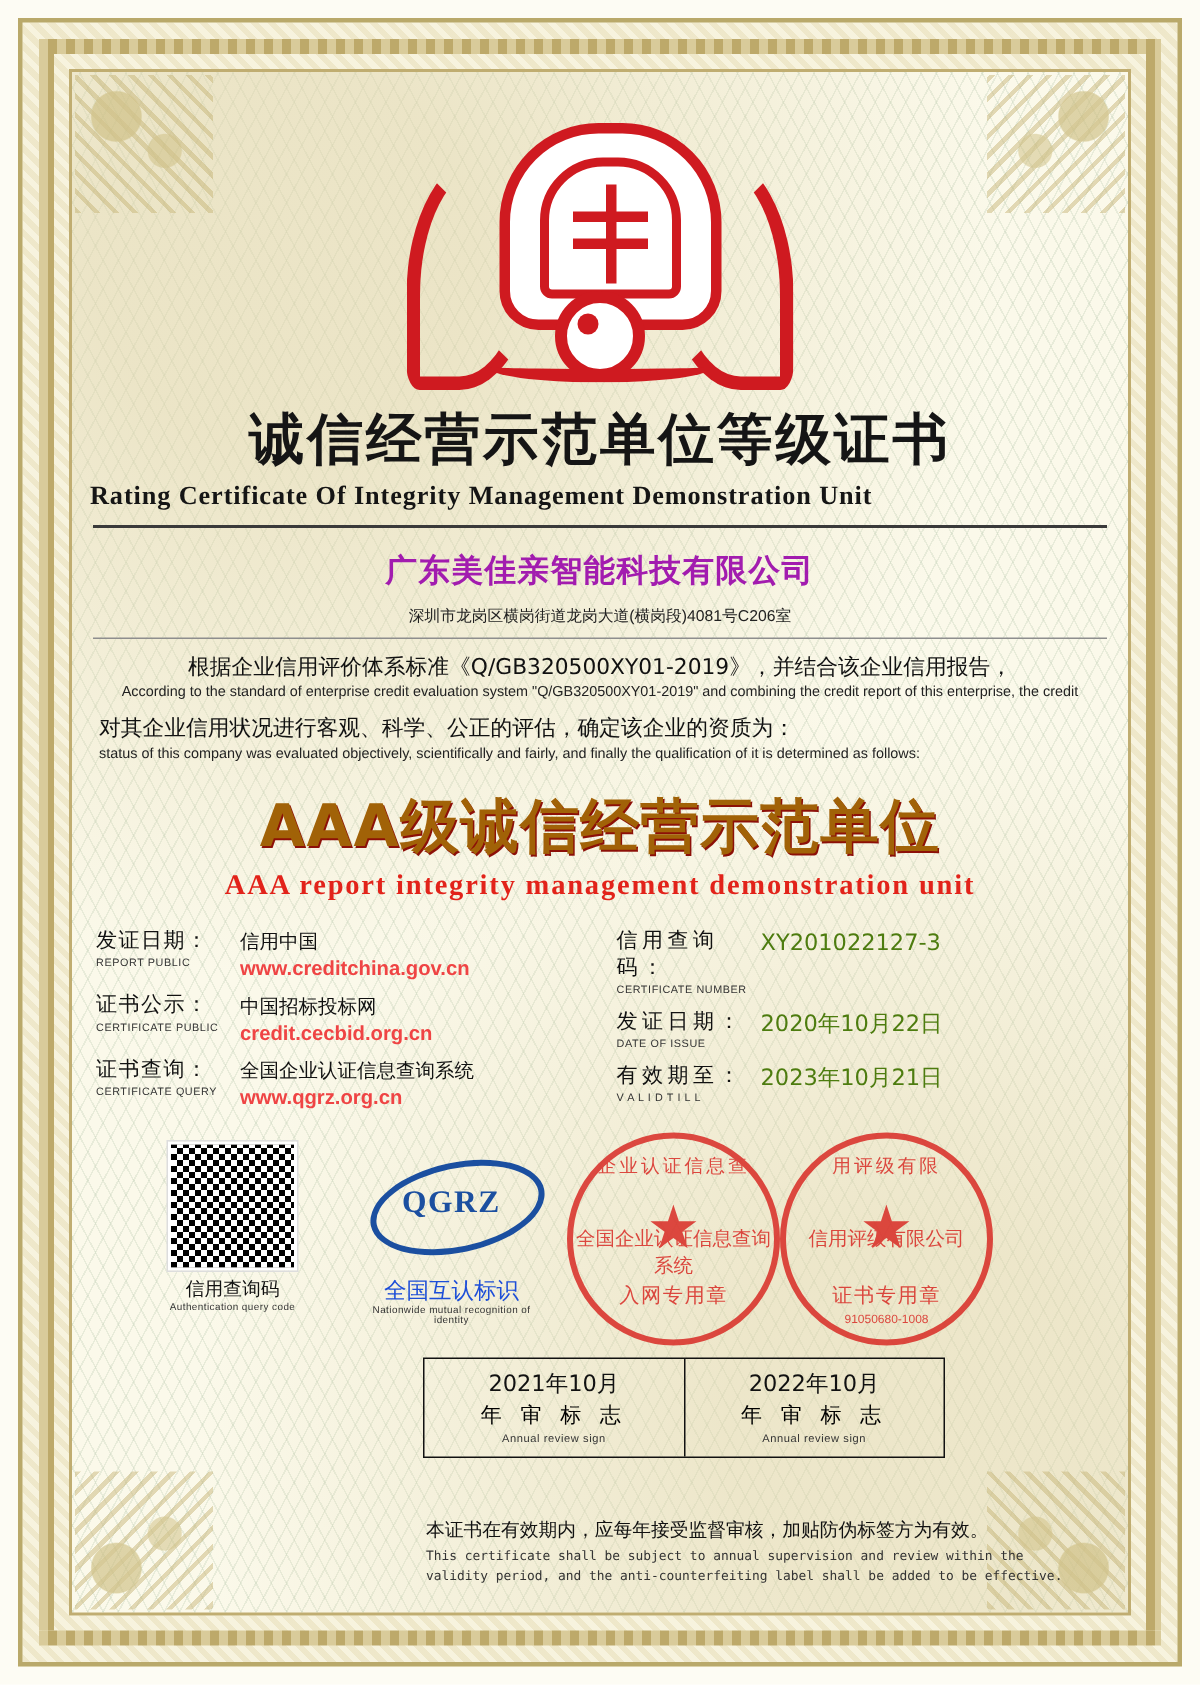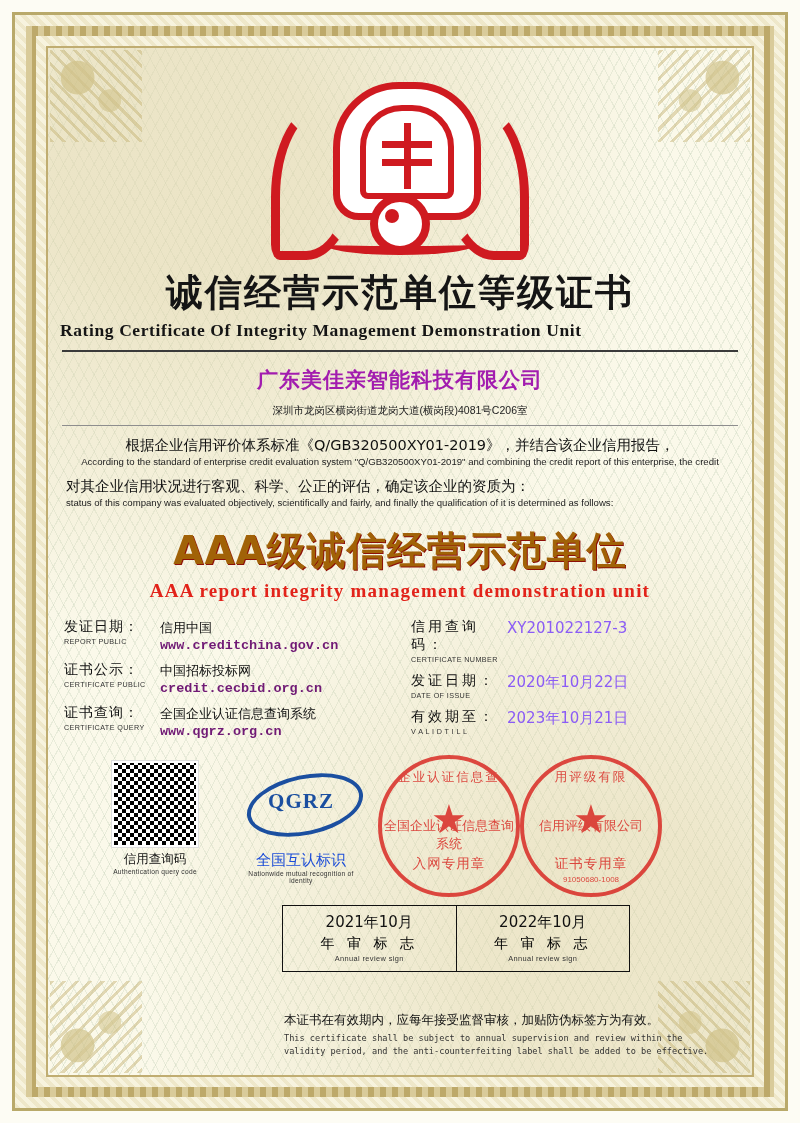--- a/index.html
+++ b/index.html
@@ -214,27 +214,27 @@
   }
   .lbl .en {
     font-size: 7.2px; color: #333; letter-spacing: .4px; margin-top: 1px;
   }
   .val { padding-top: 1px; }
   .val .cn {
     font-family: "DejaVu Sans", "Liberation Sans", sans-serif;
     font-size: 13px; color: #111;
   }
   .val .url {
-    font-family: Liberation Mono, monospace;
+    font-family: Liberation Sans, sans-serif;
     font-weight: bold;
-    font-size: 13.5px; color: #701a75; margin-top: 1px;
+    font-size: 13.5px; color: #ef4444; margin-top: 1px;
   }
   .val .big {
     font-family: "DejaVu Sans", "Liberation Sans", sans-serif;
-    font-size: 15px; color: #8b5cf6; font-weight: normal;
+    font-size: 15px; color: #4d7c0f; font-weight: normal;
   }
   .info-col.right .lbl .cn { letter-spacing: 3px; }
 
   
   .marks {
     position: relative;
     height: 150px;
     margin-top: 8px;
   }
   .qr {

